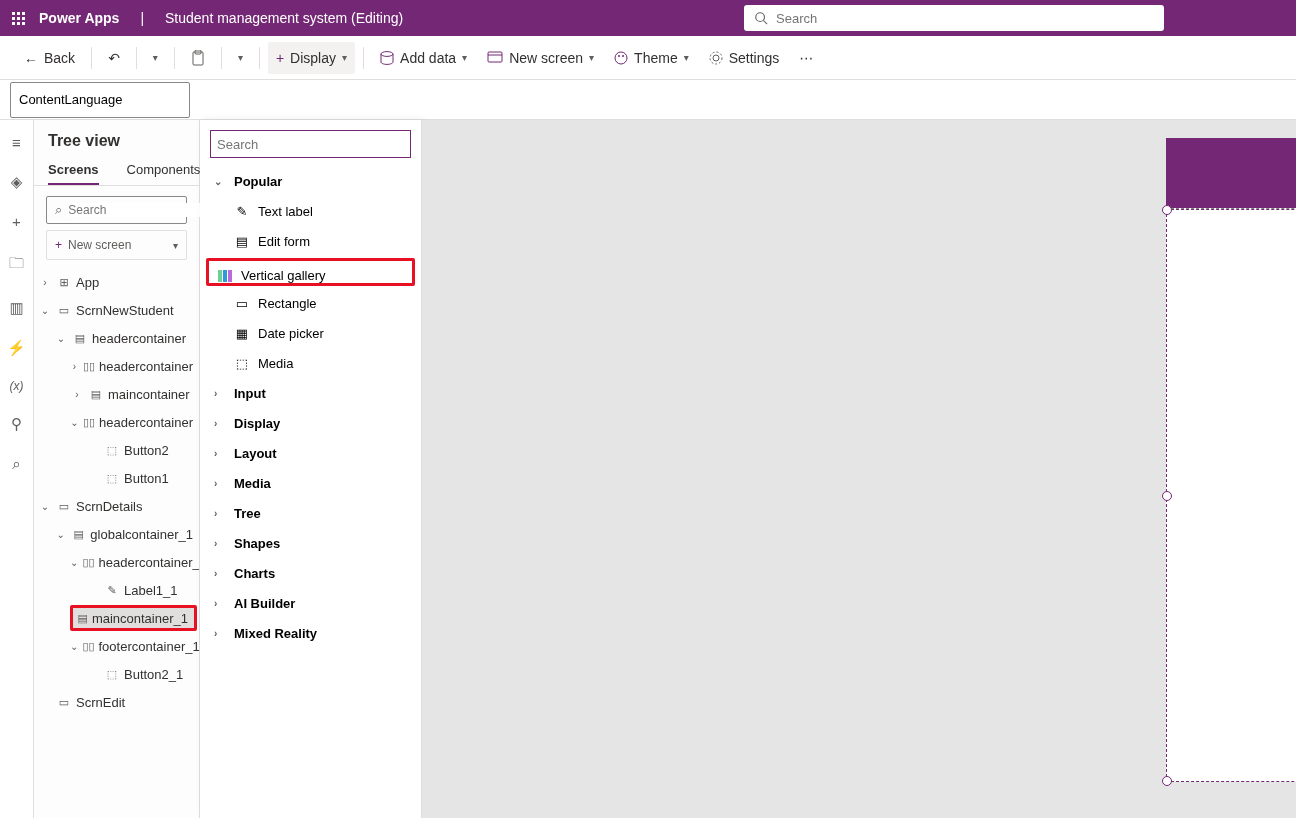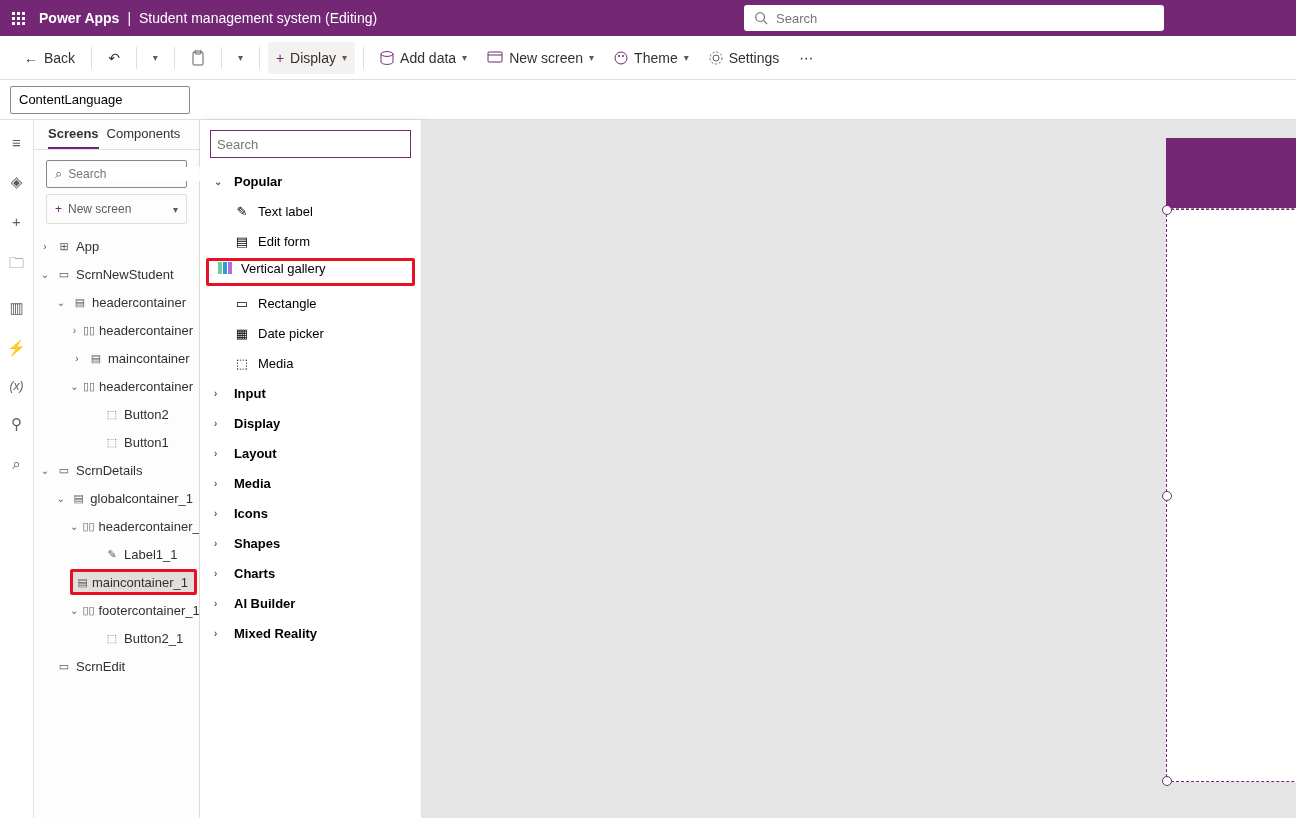--- a/index.html
+++ b/index.html
@@ -1,41 +1,41 @@
 <!DOCTYPE html>
 <html><head>
 <meta charset="utf-8">
 <style>
 *{box-sizing:border-box;margin:0;padding:0;font-family:"Segoe UI",Arial,sans-serif}
 body{width:1296px;height:818px;overflow:hidden;background:#fff}
 .top-bar{height:36px;background:#742774;color:#fff;display:flex;align-items:center;padding:0 12px;font-size:14px}
 .waffle{display:grid;grid-template-columns:repeat(3,3px);grid-template-rows:repeat(3,3px);gap:2px;margin-right:14px}
 .waffle span{width:3px;height:3px;background:#fff}
-.top-title{display:flex;align-items:flex-start;gap:8px}
+.top-title{display:flex;align-items:flex-start;gap:21px}
 .top-title b{font-weight:600}
 .top-search{margin-left:auto;margin-right:120px;background:#fff;border-radius:3px;height:26px;width:420px;display:flex;align-items:center;padding:0 10px;color:#666}
 .top-search svg{margin-right:8px}
 .top-search input{border:none;outline:none;flex:1;font-size:13px}
 
 .cmd-bar{height:44px;border-bottom:1px solid #e1dfdd;display:flex;align-items:center;padding:0 16px;gap:4px;font-size:14px;color:#323130}
 .cmd-btn{display:flex;align-items:center;gap:6px;height:32px;padding:0 8px;border-radius:2px;cursor:pointer}
 .cmd-btn.insert{background:#f3f2f1}
 .cmd-sep{width:1px;height:22px;background:#e1dfdd;margin:0 4px}
 .chev{font-size:10px;color:#605e5c}
 
 .formula-bar{height:40px;border-bottom:1px solid #e1dfdd;display:flex;align-items:center;padding:0 10px;gap:10px}
-.formula-bar input{height:28px;border:1px solid #8a8886;border-radius:2px;padding:0 8px;font-size:13px;width:180px}
+.formula-bar input{height:36px;border:1px solid #8a8886;border-radius:2px;padding:0 8px;font-size:13px;width:180px}
 
 .main{display:flex;height:calc(818px - 36px - 44px - 40px)}
 .rail{width:34px;border-right:1px solid #e1dfdd;display:flex;flex-direction:column;align-items:center;gap:22px;padding-top:14px;color:#605e5c}
 .rail div{cursor:pointer;font-size:15px}
 
 .tree-panel{width:166px;border-right:1px solid #e1dfdd;display:flex;flex-direction:column;font-size:13px;color:#323130;background:#fdfdfd}
 .tree-title{font-size:16px;font-weight:600;padding:12px 14px 6px}
-.tree-tabs{display:flex;gap:8px;padding:0 14px;border-bottom:1px solid #e1dfdd}
+.tree-tabs{display:flex;gap:28px;padding:0 14px;border-bottom:1px solid #e1dfdd}
 .tree-tab{padding:6px 0;cursor:pointer}
 .tree-tab.active{border-bottom:2px solid #742774;font-weight:600}
 .tree-search{margin:10px 12px 6px;height:28px;border:1px solid #8a8886;border-radius:2px;display:flex;align-items:center;padding:0 8px;color:#605e5c}
 .tree-search input{border:none;outline:none;flex:1;font-size:12px;margin-left:6px}
 .new-screen{margin:0 12px 8px;height:30px;border:1px solid #e1dfdd;border-radius:2px;display:flex;align-items:center;padding:0 8px;color:#605e5c;gap:6px;cursor:pointer;font-size:12px}
 .tree-list{flex:1;overflow:auto}
 .tree-item{display:flex;align-items:center;height:28px;padding-right:6px;cursor:pointer;white-space:nowrap}
 .tree-item.sel{background:#e1dfdd}
 .tw{display:inline-block;width:14px;text-align:center;color:#605e5c;font-size:10px}
 .ic{display:inline-flex;width:16px;height:16px;margin:0 4px;align-items:center;justify-content:center;color:#605e5c;font-size:11px}
@@ -43,21 +43,21 @@
 
 .insert-panel{width:222px;border-right:1px solid #e1dfdd;box-shadow:3px 0 8px rgba(0,0,0,.08);display:flex;flex-direction:column;background:#fff}
 .ins-search{margin:10px 10px 8px;height:28px;border:1px solid #742774;display:flex;align-items:center;padding:0 6px}
 .ins-search input{border:none;outline:none;flex:1;font-size:13px}
 .ins-list{flex:1;overflow:auto;font-size:13px}
 .ins-item{display:flex;align-items:center;height:30px;padding:0 14px;cursor:pointer;gap:8px}
 .ins-item .chv{width:12px;font-size:10px;color:#605e5c}
 .ins-item .ig{width:16px;height:14px;display:flex;align-items:center;justify-content:center}
 .ins-item.popular{font-weight:600}
 .ins-item.vg{padding:0;margin:1px 6px}
-.vg-inner{display:flex;align-items:flex-start;height:28px;padding:0 8px;gap:8px;width:100%;border:3px solid #e81123;border-radius:2px}
+.vg-inner{display:flex;align-items:flex-end;height:28px;padding:0 8px;gap:8px;width:100%;border:3px solid #e81123;border-radius:2px}
 
 .canvas{flex:1;background:#e5e5e5;position:relative;overflow:hidden}
 .phone{position:absolute;left:744px;top:18px;width:404px;height:644px;background:#fff}
 .ph-header{height:70px;background:#742774;color:#fff;display:flex;align-items:center;justify-content:center;font-size:21px;font-weight:600}
 .ph-body{position:relative;height:calc(100% - 70px);border-top:1px dashed #8a8886}
 .sel-outline{position:absolute;left:0;top:0;right:0;bottom:0;border:1px dashed #742774}
 .handle{position:absolute;width:10px;height:10px;background:#fff;border:1px solid #742774;border-radius:50%}
 .h-tl{left:-5px;top:-5px}.h-bl{left:-5px;bottom:-5px}
 .h-ml{left:-5px;top:50%;transform:translateY(-50%)}
 
@@ -172,20 +172,21 @@
     <div>+</div>
     <div>🗀</div>
     <div>▥</div>
     <div>⚡</div>
     <div style="font-style:italic;font-size:12px">(x)</div>
     <div>⚲</div>
     <div>⌕</div>
   </div>
 
   <div class="tree-panel">
+    <div class="tree-title">Tree view</div>
     <div class="tree-tabs">
       <div class="tree-tab active">Screens</div>
       <div class="tree-tab">Components</div>
     </div>
     <div class="tree-search">
       <span>⌕</span>
       <input placeholder="Search" style="">
     </div>
     <div class="new-screen">
       <span style="color:#742774">+</span>
@@ -330,21 +331,21 @@
       <div class="ins-item popular">
           <span class="chv">›</span>
           <span>Layout</span>
         </div>
       <div class="ins-item popular">
           <span class="chv">›</span>
           <span>Media</span>
         </div>
       <div class="ins-item popular">
           <span class="chv">›</span>
-          <span>Icons</span>
+          <span>Tree</span>
         </div>
       <div class="ins-item popular">
           <span class="chv">›</span>
           <span>Shapes</span>
         </div>
       <div class="ins-item popular">
           <span class="chv">›</span>
           <span>Charts</span>
         </div>
       <div class="ins-item popular">

